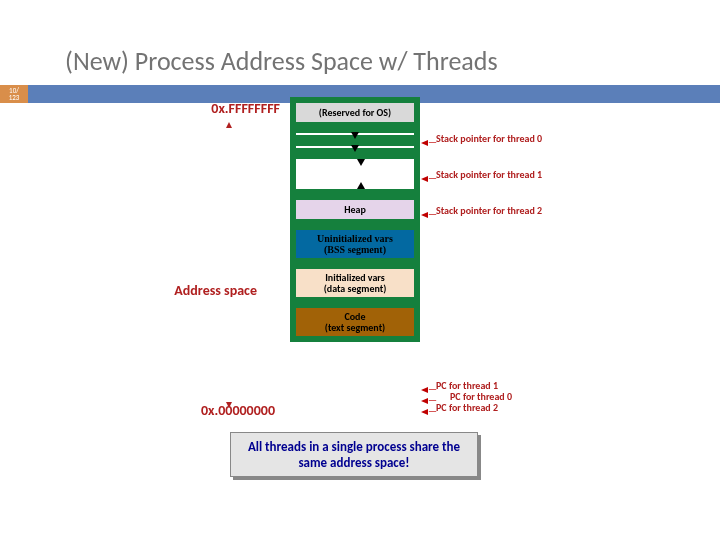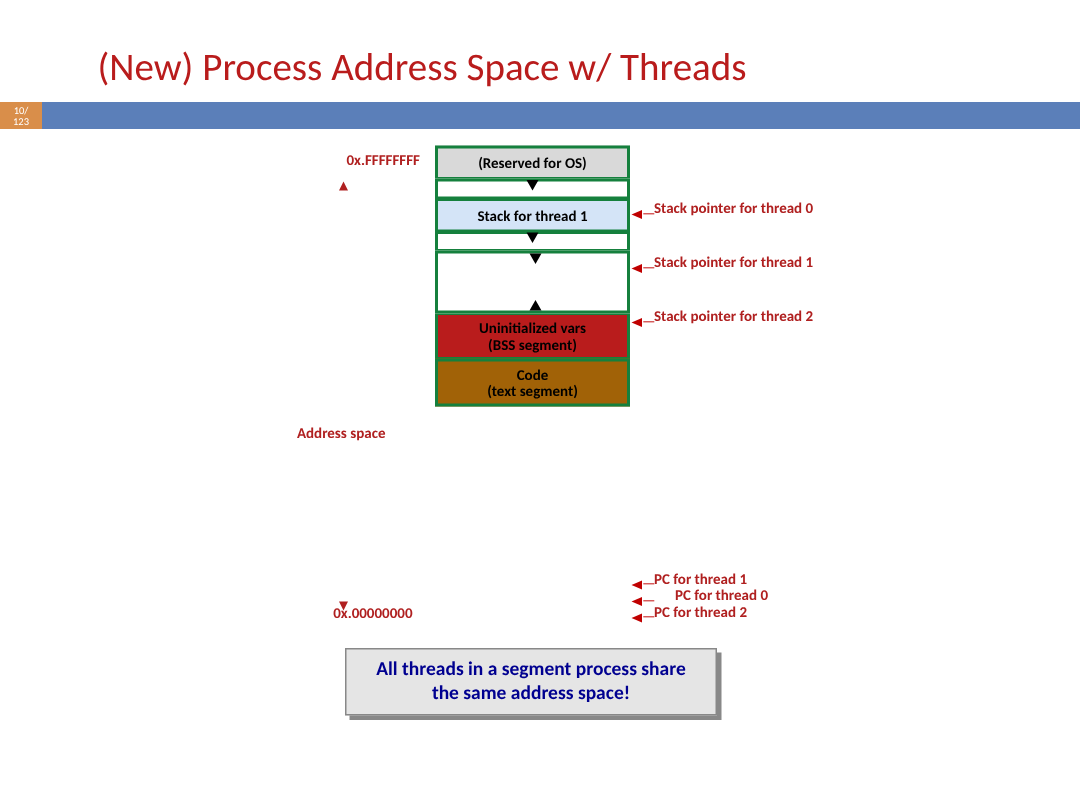--- a/index.html
+++ b/index.html
@@ -1,32 +1,32 @@
 <!DOCTYPE html>
 <html><head>
   <meta charset="utf-8">
   <style>
     * { margin: 0; padding: 0; box-sizing: border-box; }
     body { width: 720px; height: 540px; font-family: Calibri, Arial, sans-serif; background: #fff; position: relative; }
-    .title { font-size: 26px; color: #b91c1c; padding: 28px 0 8px 65px; }
+    .title { font-size: 26px; color: #737373; padding: 28px 0 8px 65px; margin-top: 17px; }
     .bar-wrap { display: flex; align-items: center; }
     .page-badge { width: 28px; height: 18px; background: #d98e4a; color: #fff; font-size: 7px; display: flex; flex-direction: column; align-items: center; justify-content: center; line-height: 1; }
     .blue-bar { height: 18px; background: #5b7fb9; flex: 1; }
     .diagram { position: absolute; top: 98px; left: 0; width: 720px; }
     .stack-col { position: absolute; left: 290px; width: 130px; }
-    .cell { border: 2px solid #15803d; text-align: center; font-size: 10px; font-weight: bold; padding: 3px 2px; background: #fff; margin-top: -1px; }
+    .cell { border: 6px solid #15803d; text-align: center; font-size: 10px; font-weight: bold; padding: 3px 2px; background: #fff; margin-top: -1px; }
     .cell.os { background: #d9d9d9; }
     .cell.st { background: #d4e4f7; }
     .cell.gap { height: 14px; padding: 0; }
     .cell.biggap { height: 42px; padding: 0; position: relative; }
     .cell.heap { background: #e5d4ea; }
-    .cell.bss { background: #b91c1c; line-height: 1.1; }
+    .cell.bss { background: #0369a1; line-height: 1.1; font-family: Liberation Serif, serif; }
     .cell.data { background: #f8e0c8; line-height: 1.1; }
     .cell.code { background: #a16207; line-height: 1.1; }
-    .left-label { position: absolute; font-size: 10px; font-weight: bold; color: #b02020; text-align: right; width: 100px; }
+    .left-label { position: absolute; font-size: 14px; font-weight: bold; color: #b02020; text-align: right; width: 100px; }
     .right-label { position: absolute; font-size: 10px; font-weight: bold; color: #b02020; left: 436px; }
     .red-arrow-l { position: absolute; color: #c00000; font-size: 10px; }
     .caption-box { position: absolute; top: 432px; left: 230px; width: 248px; background: #e5e5e5; border: 1px solid #888; box-shadow: 3px 3px 0 #888; padding: 6px 10px; font-size: 13px; font-weight: bold; color: #000090; line-height: 1.2; text-align: center; }
     .tri-down { display:inline-block; width:0; height:0; border-left:4px solid transparent; border-right:4px solid transparent; border-top:7px solid #000; }
     .tri-up { display:inline-block; width:0; height:0; border-left:4px solid transparent; border-right:4px solid transparent; border-bottom:7px solid #000; }
     .red-tri-up { display:inline-block; width:0; height:0; border-left:3px solid transparent; border-right:3px solid transparent; border-bottom:6px solid #b02020; vertical-align:middle; }
     .red-tri-down { display:inline-block; width:0; height:0; border-left:3px solid transparent; border-right:3px solid transparent; border-top:6px solid #b02020; vertical-align:middle; }
     .red-tri-left { display:inline-block; width:0; height:0; border-top:3px solid transparent; border-bottom:3px solid transparent; border-right:7px solid #c00000; vertical-align:middle; }
   </style>
 </head>
@@ -47,41 +47,42 @@
   <span style="position:absolute; top:16px; left:226px;"><span class="red-tri-up"></span></span>
   <div class="left-label" style="top:184px; left:157px;">Address space</div>
   <span style="position:absolute; top:296px; left:226px;"><span class="red-tri-down"></span></span>
   <div class="left-label" style="top:304px; left:175px;">0x.00000000</div>
 
   <div class="stack-col">
     <div class="cell os">(Reserved for OS)</div>
     <div class="cell gap">
         <span class="tri-down" style="position:absolute;left:61px;margin-top:-1px;"></span>
       </div>
-    <div class="cell st">Stack for thread 1</div>
     <div class="cell gap">
         <span class="tri-down" style="position:absolute;left:61px;margin-top:-1px;"></span>
       </div>
     <div class="cell biggap">
       <span class="tri-down" style="position:absolute;left:61px;top:0;"></span>
       <span class="tri-up" style="position:absolute;left:61px;bottom:0;"></span>
     </div>
+    <div class="cell heap">Heap</div>
     <div class="cell bss"><span>Uninitialized vars</span><br><span>(BSS segment)</span></div>
+    <div class="cell data"><span>Initialized vars</span><br><span>(data segment)</span></div>
     <div class="cell code"><span>Code</span><br><span>(text segment)</span></div>
   </div>
 
   <span class="red-arrow-l" style="top:37px; left:421px;"><span class="red-tri-left"></span>—</span>
   <div class="right-label" style="top:34px;">Stack pointer for thread 0</div>
   <span class="red-arrow-l" style="top:73px; left:421px;"><span class="red-tri-left"></span>—</span>
   <div class="right-label" style="top:70px;">Stack pointer for thread 1</div>
   <span class="red-arrow-l" style="top:109px; left:421px;"><span class="red-tri-left"></span>—</span>
   <div class="right-label" style="top:106px;">Stack pointer for thread 2</div>
 
   <span class="red-arrow-l" style="top:284px; left:421px;"><span class="red-tri-left"></span>—</span>
   <div class="right-label" style="top:281px;">PC for thread 1</div>
   <span class="red-arrow-l" style="top:295px; left:421px;"><span class="red-tri-left"></span>—</span>
   <div class="right-label" style="top:292px;padding-left:14px;">PC for thread 0</div>
   <span class="red-arrow-l" style="top:306px; left:421px;"><span class="red-tri-left"></span>—</span>
   <div class="right-label" style="top:303px;">PC for thread 2</div>
 
 </div>
 
-<div class="caption-box">All threads in a segment process share the same address space!</div>
+<div class="caption-box">All threads in a single process share the same address space!</div>
 
 </body></html>

